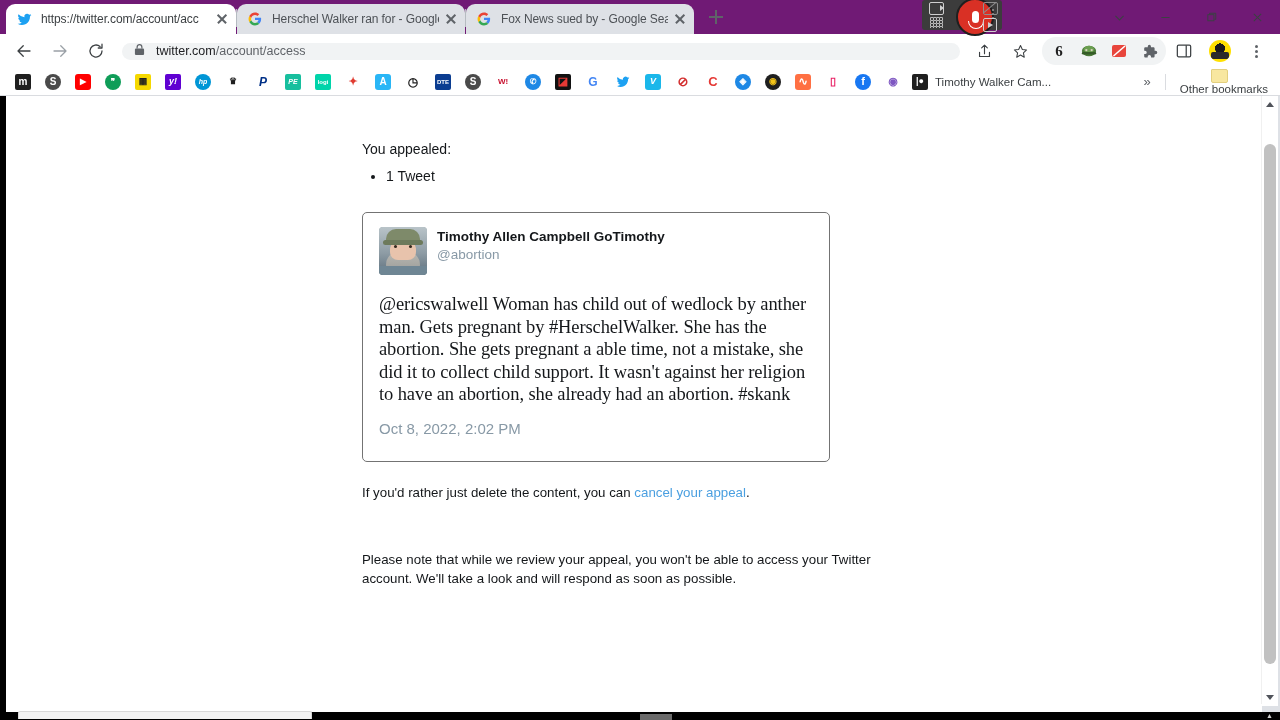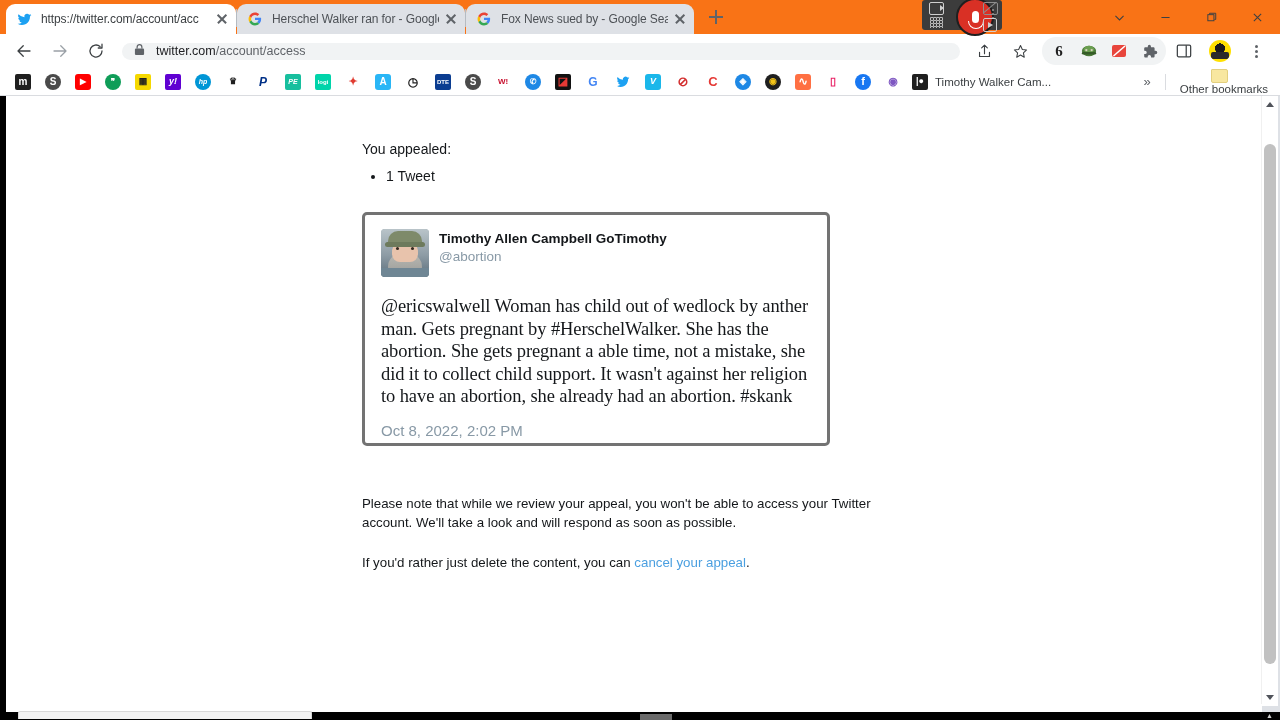--- a/index.html
+++ b/index.html
@@ -29,21 +29,21 @@
     width: 1280px;
     height: 712px;
     background: #dee1e6;
     overflow: hidden;
   }
 
   
   .tabstrip {
     position: relative;
     height: 34px;
-    background: #f97316;
+    background: #701a75;
     display: flex;
     align-items: flex-end;
     padding-left: 6px;
   }
   .tab {
     position: relative;
     height: 30px;
     display: flex;
     align-items: center;
     border-radius: 9px 9px 0 0;
@@ -399,25 +399,25 @@
     list-style: disc;
   }
   ul.appeal-list li {
     font-size: 14px;
     color: #14171a;
     line-height: 22px;
   }
   .tweet-card {
     margin-top: 25px;
     width: 468px;
-    border: 3px solid #737373;
+    border: 1px solid #737373;
     border-radius: 5px;
     background: #fff;
     box-sizing: border-box;
-    padding: 14px 16px 4px 16px;
+    padding: 14px 16px 24px 16px;
   }
   .tweet-head {
     display: flex;
     align-items: flex-start;
   }
   .tw-avatar {
     width: 48px; height: 48px;
     border-radius: 4px;
     flex: 0 0 48px;
     overflow: hidden;
@@ -865,25 +865,25 @@
               </div>
               <div class="tweet-names">
                 <div class="tw-name">Timothy Allen Campbell GoTimothy</div>
                 <div class="tw-handle">@abortion</div>
               </div>
             </div>
             <div class="tweet-text">@ericswalwell Woman has child out of wedlock by anther man. Gets pregnant by #HerschelWalker. She has the abortion. She gets pregnant a able time, not a mistake, she did it to collect child support. It wasn't against her religion to have an abortion, she already had an abortion. #skank</div>
             <div class="tweet-time">Oct 8, 2022, 2:02 PM</div>
           </div>
 
-          <div class="note">Please note that while we review your appeal, you won't be able to access your Twitter account. We'll take a look and will respond as soon as possible.</div>
-
           <div class="note note2">
             <span>If you'd rather just delete the content, you can </span><a class="cancel-link" href="#">cancel your appeal</a><span>.</span>
           </div>
+
+          <div class="note">Please note that while we review your appeal, you won't be able to access your Twitter account. We'll take a look and will respond as soon as possible.</div>
 
         </div>
       </div>
     </div>
 
     <div class="vscroll">
       <div class="vs-arrow up">
           <span class="vs-tri up"></span>
         </div>
       <div class="vs-thumb"></div>

